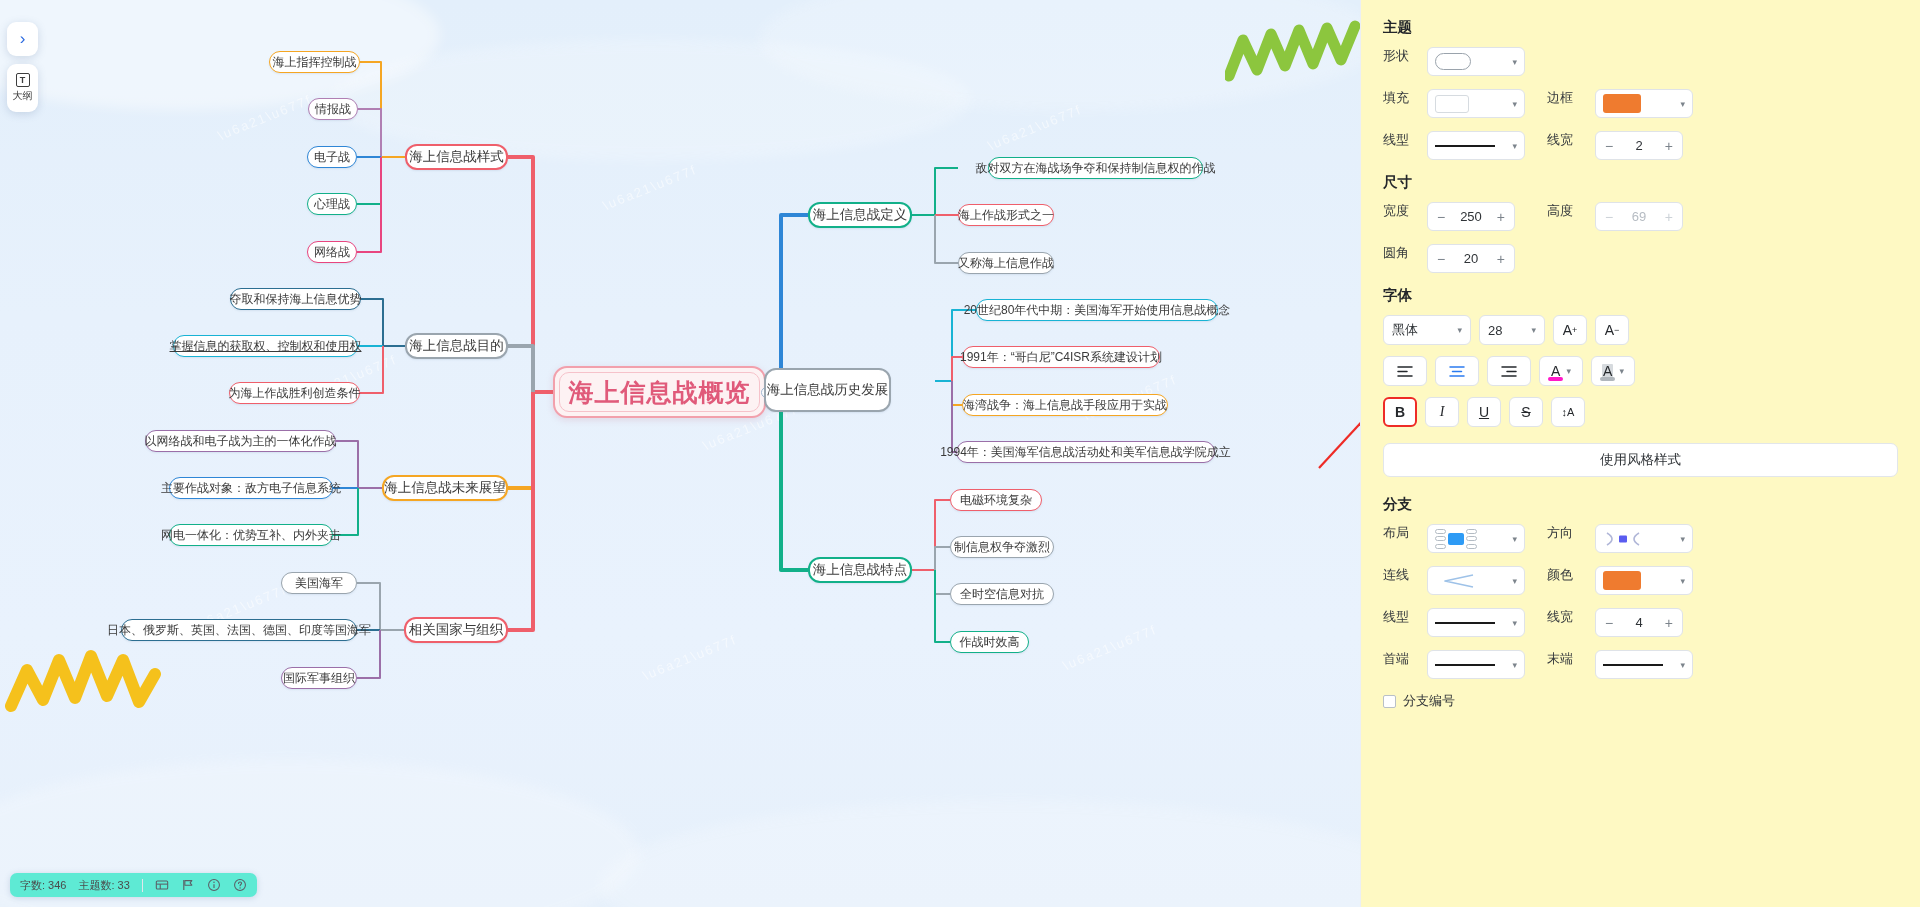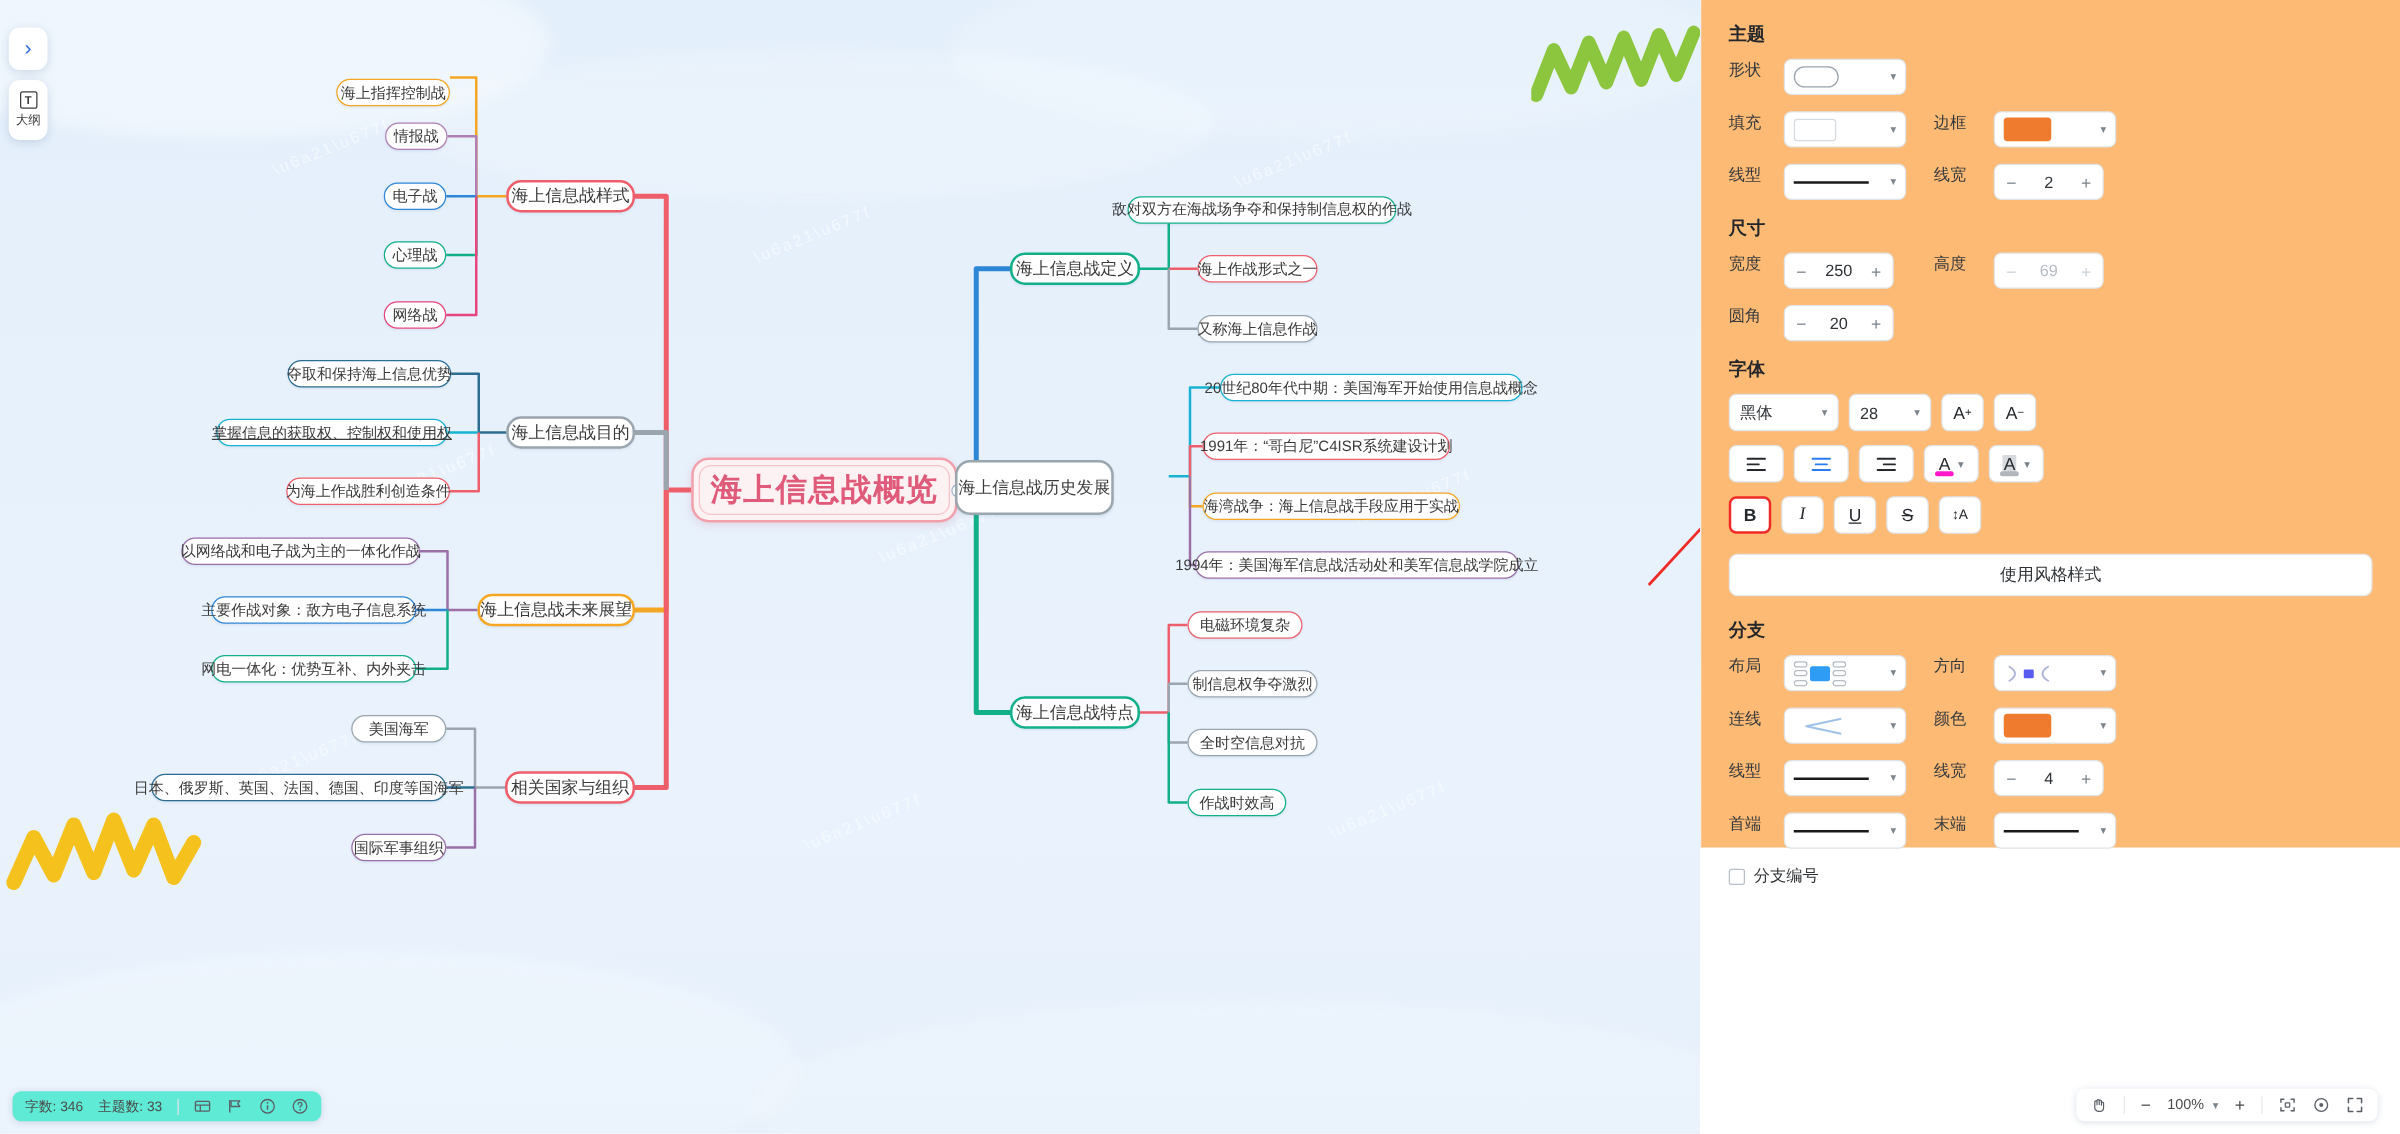--- a/index.html
+++ b/index.html
@@ -106,22 +106,22 @@
     display:flex; align-items:center; gap:13px;
     background:#fff; border-radius:7px; padding:0 11px;
     box-shadow:0 1px 6px rgba(80,110,150,.22);
     font-size:11.5px; color:#4b4b4b;
   }
   .zoombar .zsep{ width:1px;height:14px;background:#e6eaee; }
   .zv{ display:flex;align-items:center; gap:3px;}
 
   
   .panel{
-    position:absolute; right:0; top:0; width:560px; height:678px;
-    background:#fdba74; border-left:1px solid #eceff3;
+    position:absolute; right:0; top:0; width:560px; height:907px;
+    background:#fef9c3; border-left:1px solid #eceff3;
     padding: 12px 22px 0 22px;
     font-size:13px; color:#2f3337;
   }
   .sec-title{ font-size:14.5px; font-weight:700; color:#23262a; margin: 6px 0 10px; }
   .sec-title.tight { margin-top: 2px; }
   .row{ display:flex; align-items:flex-start; margin-bottom:13px; gap:10px; }
   .lbl{ width:34px; flex:0 0 34px; font-size:13px; color:#35393d; }
   .ctrl{
     height:29px; border:1px solid #dfe3e8; border-radius:6px; background:#fff;
     display:flex; align-items:center; justify-content:space-between;
@@ -273,21 +273,21 @@
       <div class="node l2" style="left:405px;top:333px;width:103px;height:26px;border-color:#9aa5ae;">
         <span>海上信息战目的</span>
       </div>
       <div class="node l2" style="left:382px;top:475px;width:126px;height:26px;border-color:#f5a623;">
         <span>海上信息战未来展望</span>
       </div>
       <div class="node l2" style="left:404px;top:617px;width:104px;height:26px;border-color:#ef5f6b;">
         <span>相关国家与组织</span>
       </div>
 
-      <div class="node l3" style="left:269px;top:63px;width:91px;height:22px;border-color:#f5a623;">
+      <div class="node l3" style="left:269px;top:51px;width:91px;height:22px;border-color:#f5a623;">
         <span>海上指挥控制战</span>
       </div>
       <div class="node l3" style="left:308px;top:98px;width:50px;height:22px;border-color:#b07fb3;justify-content:center;">
         <span>情报战</span>
       </div>
       <div class="node l3" style="left:307px;top:146px;width:50px;height:22px;border-color:#2e86d6;">
         <span>电子战</span>
       </div>
       <div class="node l3" style="left:307px;top:193px;width:50px;height:22px;border-color:#12b089;">
         <span>心理战</span>
@@ -329,21 +329,21 @@
       <div class="node l2" style="left:808px;top:202px;width:104px;height:26px;border-color:#12b089;">
         <span>海上信息战定义</span>
       </div>
       <div class="node l2" style="left:764px;top:368px;width:127px;height:44px;border-color:#9aa5ae;">
         <span>海上信息战历史发展</span>
       </div>
       <div class="node l2" style="left:808px;top:557px;width:104px;height:26px;border-color:#12b089;">
         <span>海上信息战特点</span>
       </div>
 
-      <div class="node l3" style="left:902px;top:157px;width:215px;height:22px;border-color:#12b089;font-family:Liberation Mono, monospace;">
+      <div class="node l3" style="left:988px;top:157px;width:215px;height:22px;border-color:#12b089;">
         <span>敌对双方在海战场争夺和保持制信息权的作战</span>
       </div>
       <div class="node l3" style="left:958px;top:204px;width:96px;height:22px;border-color:#ef5f6b;">
         <span>海上作战形式之一</span>
       </div>
       <div class="node l3" style="left:958px;top:252px;width:96px;height:22px;border-color:#9aa5ae;">
         <span>又称海上信息作战</span>
       </div>
 
       <div class="node l3" style="left:976px;top:299px;width:242px;height:22px;border-color:#18b3d4;">

